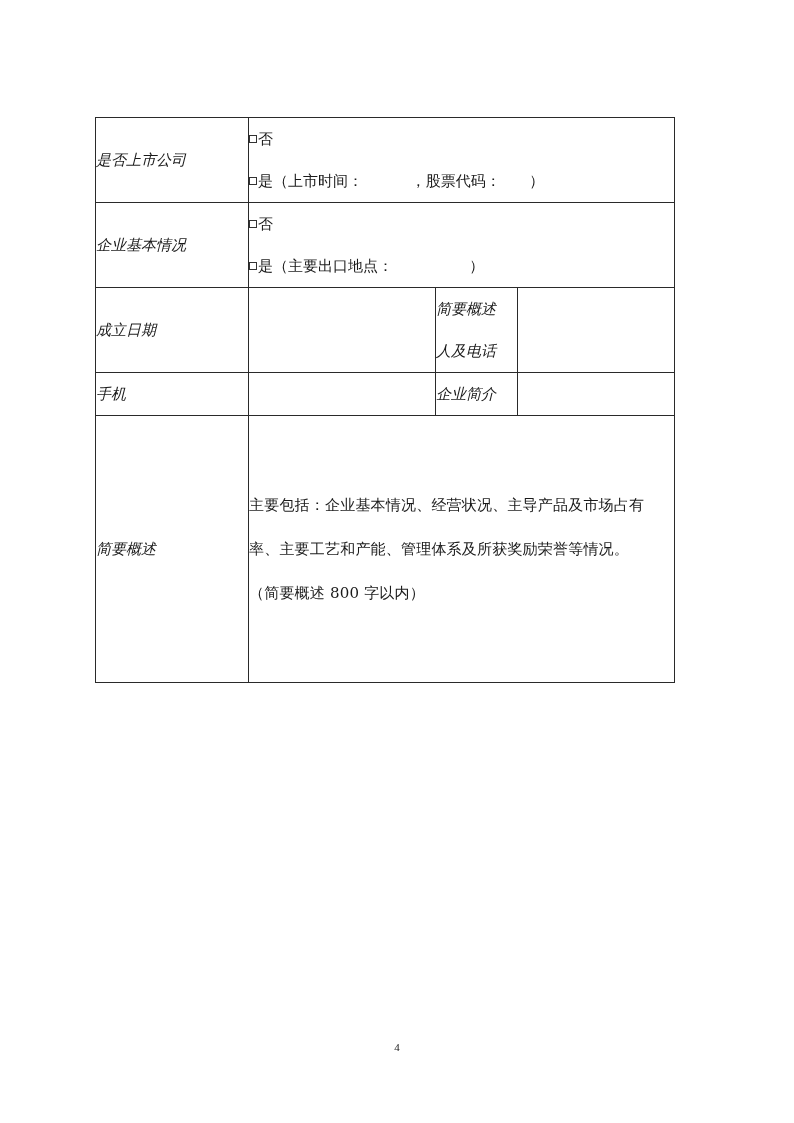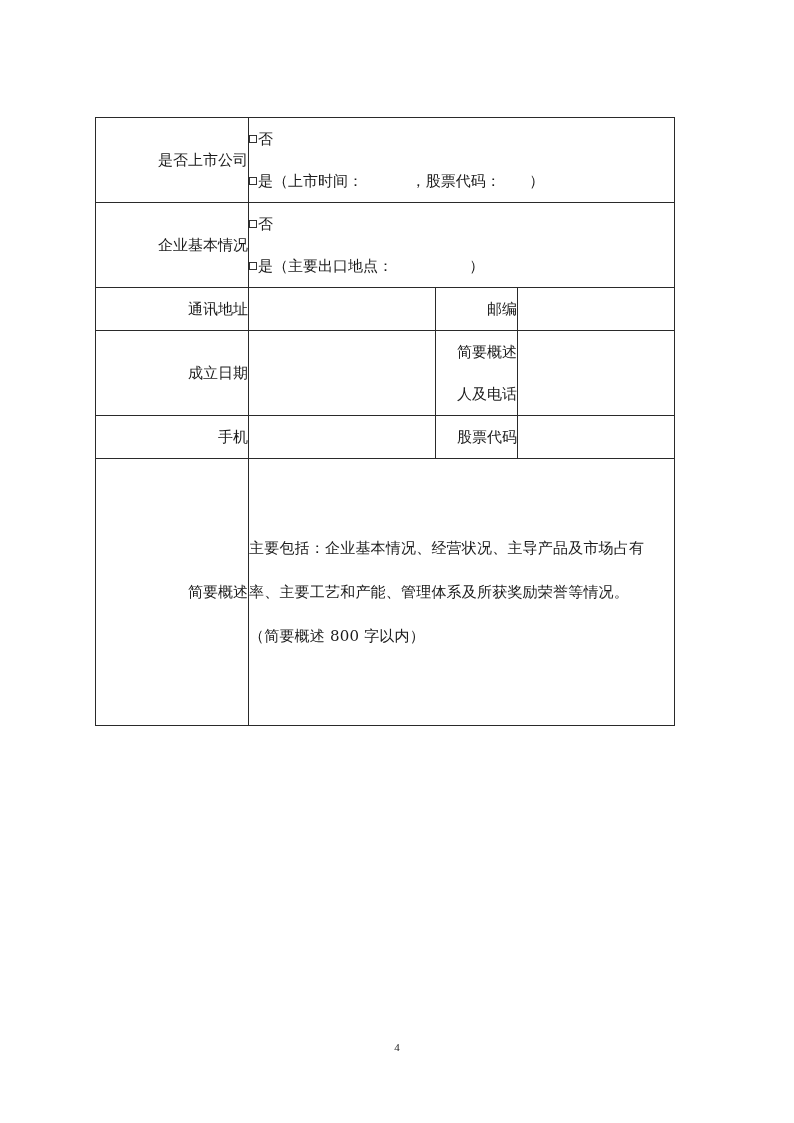--- a/index.html
+++ b/index.html
@@ -11,21 +11,21 @@
   table.form {
     position: absolute; left: 95px; top: 117px;
     width: 579px; border-collapse: collapse; table-layout: fixed;
     font-size: 15px;
   }
   table.form td {
     border: 1px solid #2a2a2a;
     padding: 0;
     vertical-align: middle;
   }
-  td.label { text-align: right; line-height: 42px; }
+  td.label { text-align: left; line-height: 42px; font-style: italic; }
   td.opt { padding-left: 8px; }
   .optline { height: 42px; line-height: 42px; white-space: pre; }
   .cb {
     display: inline-block; width: 6px; height: 6px; border: 1px solid #333;
     margin-right: 1px; vertical-align: middle; position: relative; top: -1px;
   }
   td.intro { vertical-align: top; padding: 24px 8px 0 8px; }
   .introline { line-height: 44px; white-space: nowrap; letter-spacing: 0.2px; }
   .pageno {
     position: absolute; top: 1041px; left: 0; width: 794px; text-align: center;
@@ -50,39 +50,33 @@
       <div class="optline"><span class="cb"></span><span>是（上市时间：          ，股票代码：      ）</span></div>
     </td>
   </tr>
   <tr style="height:85px">
     <td class="label">企业基本情况</td>
     <td class="opt" colspan="3">
       <div class="optline"><span class="cb"></span><span>否</span></div>
       <div class="optline"><span class="cb"></span><span>是（主要出口地点：                ）</span></div>
     </td>
   </tr>
-  <tr style="height:43px">
-    <td class="label">通讯地址</td>
-    <td></td>
-    <td class="label">邮编</td>
-    <td></td>
-  </tr>
   <tr style="height:85px">
     <td class="label">成立日期</td>
     <td></td>
     <td class="label">
           <div>简要概述</div>
           <div>人及电话</div>
         </td>
     <td></td>
   </tr>
   <tr style="height:43px">
     <td class="label">手机</td>
     <td></td>
-    <td class="label">股票代码</td>
+    <td class="label">企业简介</td>
     <td></td>
   </tr>
   <tr style="height:267px">
     <td class="label">简要概述</td>
     <td class="intro" colspan="3">
       <div class="introline">主要包括：企业基本情况、经营状况、主导产品及市场占有</div>
       <div class="introline">率、主要工艺和产能、管理体系及所获奖励荣誉等情况。</div>
       <div class="introline">（简要概述 800 字以内）</div>
     </td>
   </tr>

